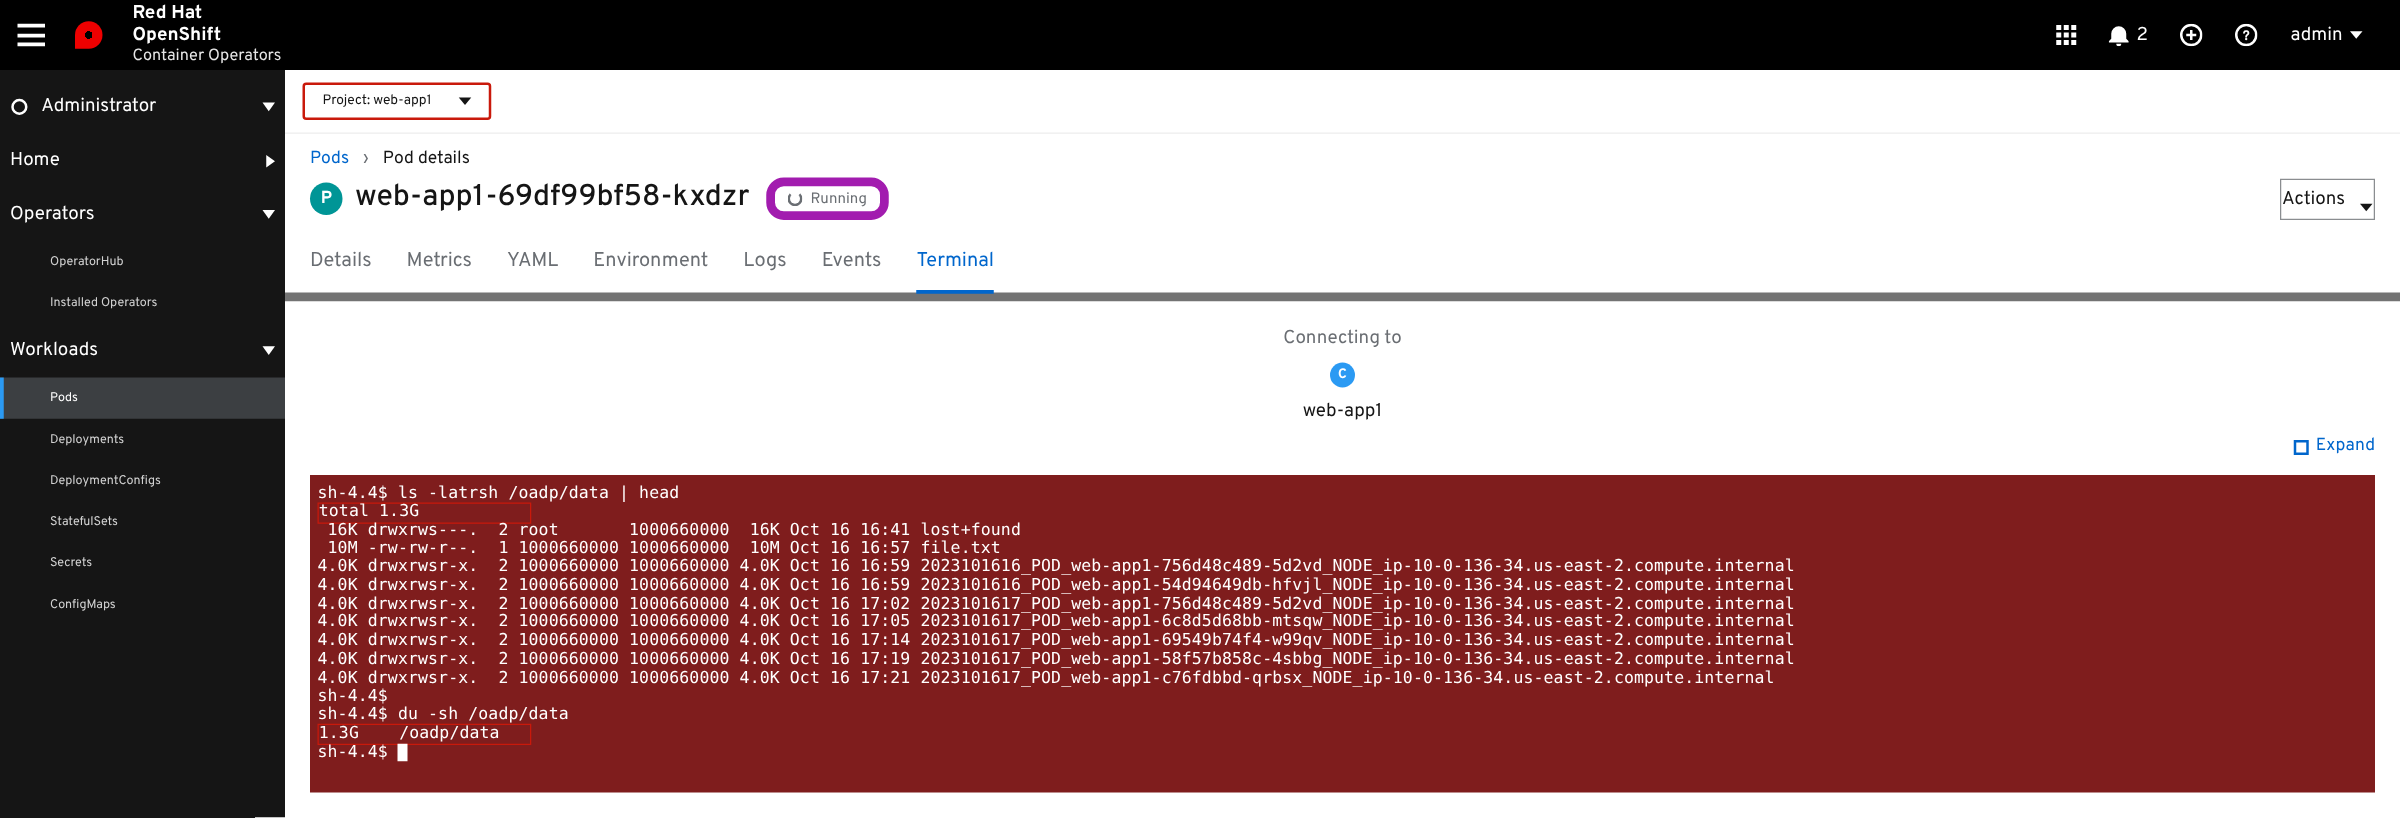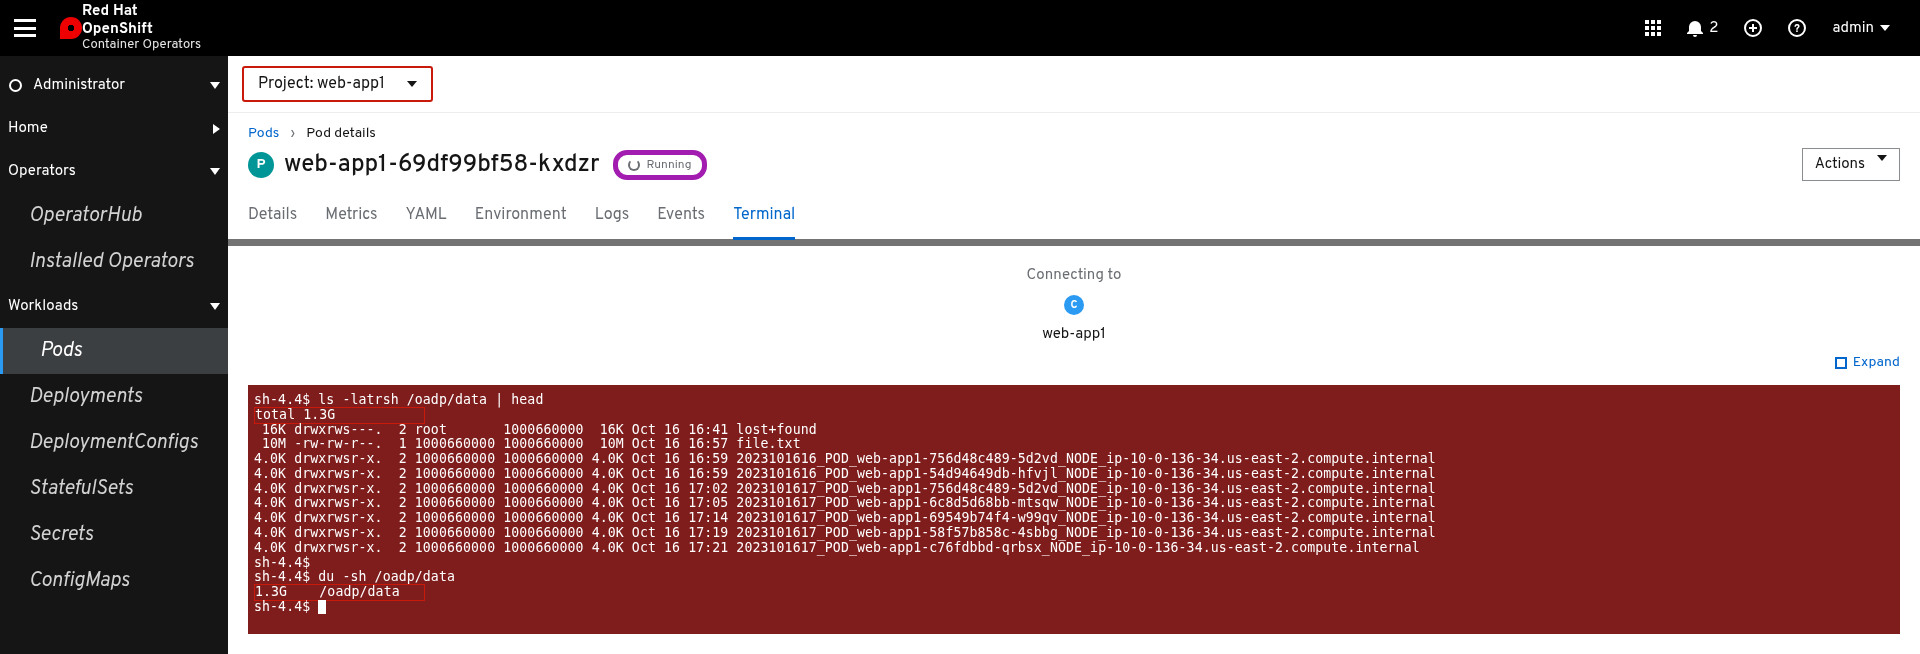--- a/index.html
+++ b/index.html
@@ -2,21 +2,21 @@
 <html><head>
   <meta charset="utf-8">
   <style>
     * { margin: 0; padding: 0; box-sizing: border-box; }
     body { font-family: "RedHatText", "Overpass", Arial, sans-serif; background: #fff; color: #151515; min-width: 1400px; overflow-x: hidden; }
 
     
     .topbar { height: 56px; background: #000; display: flex; align-items: center; color: #fff; padding-left: 14px; }
     .hamburger { width: 22px; height: 18px; display: flex; flex-direction: column; justify-content: space-between; cursor: pointer; margin-right: 24px; }
     .hamburger span { display: block; height: 3px; background: #fff; }
-    .brand-wrap { display: flex; align-items: center; gap: 0; }
+    .brand-wrap { display: flex; align-items: center; gap: 24px; }
     .fedora { width: 22px; height: 22px; background: #e00; border-radius: 50% 50% 50% 0; position: relative; }
     .fedora::before { content: ''; position: absolute; inset: 0; border-radius: 50%; background: radial-gradient(circle, #000 3px, transparent 3px); }
     .brand-text { line-height: 1.1; }
     .brand-text .l1 { font-weight: 700; font-size: 15px; }
     .brand-text .l2 { font-size: 13px; opacity: .9; }
     .top-spacer { flex: 1; }
     .top-actions { display: flex; align-items: center; gap: 26px; padding-right: 30px; font-size: 15px; }
     .top-actions .icon, .top-actions .user { display: flex; align-items: center; gap: 6px; cursor: pointer; }
     .grid-icon { width: 16px; height: 16px; display: grid; grid-template-columns: repeat(3,1fr); grid-template-rows: repeat(3,1fr); gap: 2px; }
     .grid-icon i { background:#fff; }
@@ -25,41 +25,41 @@
     
     .shell { display: flex; height: calc(100vh - 56px); min-height: 480px; }
     .sidebar { width: 228px; background: #151515; color: #fff; font-size: 15px; padding-top: 8px; overflow-y: auto; }
     .nav-sect { padding: 12px 8px; display: flex; align-items: center; justify-content: space-between; cursor: pointer; }
     .nav-sect .left { display: flex; align-items: center; gap: 10px; }
     .gear { width: 15px; height: 15px; position: relative; }
     .gear::before { content:''; position:absolute; inset:1px; border:2px solid #fff; border-radius:50%; }
     .chev-right { width:0;height:0;border-top:5px solid transparent;border-bottom:5px solid transparent;border-left:7px solid #fff; }
     .chev-down-sm { width:0;height:0;border-left:5px solid transparent;border-right:5px solid transparent;border-top:7px solid #fff; }
     .subitems { padding-left: 0; }
-    .subitem { padding: 10px 18px 10px 29px; cursor: pointer; font-size: 20px; color: #d2d2d2; font-style: italic; }
+    .subitem { padding: 10px 18px 10px 40px; cursor: pointer; font-size: 10px; color: #d2d2d2; }
     .subitem.active { background: #3c3f42; color: #fff; border-left: 3px solid #2b9af3; padding-left: 37px; }
 
     .main { flex: 1; display: flex; flex-direction: column; overflow: hidden; }
 
     
     .proj-bar { padding: 10px 14px 10px 14px; border-bottom: 1px solid #ededed; }
-    .proj-picker { display: inline-flex; align-items: center; padding: 6px 14px; font-size: 16px; border: 2px solid #c9190b; border-radius: 3px; cursor: pointer; gap: 22px; }
+    .proj-picker { display: inline-flex; align-items: center; padding: 6px 14px; font-size: 11px; border: 2px solid #c9190b; border-radius: 3px; cursor: pointer; gap: 22px; }
     .proj-picker .caret-down { border-top-color: #151515; }
 
     
     .crumb-area { padding: 12px 20px 0 20px; font-size: 14px; }
     .crumb a { color: #0066cc; text-decoration: none; cursor: pointer; }
     .crumb .sep { margin: 0 8px; color: #6a6e73; }
     .title-row { display: flex; align-items: center; padding: 6px 20px 14px 20px; }
     .pod-badge { width: 26px; height: 26px; border-radius: 50%; background: #009596; color: #fff; display:flex; align-items:center; justify-content:center; font-weight:700; font-size:14px; margin-right:10px; }
     .pod-title { font-size: 24px; font-weight: 500; }
-    .status-pill { margin-left: 14px; display:inline-flex; align-items:center; gap:6px; border:5px solid #a21caf; border-radius: 14px; padding: 2px 10px; font-size: 12px; color:#6a6e73; }
+    .status-pill { margin-left: 14px; display:inline-flex; align-items:center; gap:6px; border:7px solid #a21caf; border-radius: 14px; padding: 2px 10px; font-size: 12px; color:#6a6e73; }
     .sync { width: 12px; height: 12px; border: 2px solid #6a6e73; border-radius: 50%; border-top-color: transparent; }
     .title-spacer { flex:1; }
-    .actions-btn { border:1px solid #8a8d90; padding:6px 12px; cursor:pointer; display:flex; align-items:flex-start; gap:12px; font-size:15px;margin-left:32px; }
+    .actions-btn { border:1px solid #8a8d90; padding:6px 1px; cursor:pointer; display:flex; align-items:flex-end; gap:12px; font-size:15px;margin-left:32px; }
     .actions-btn .caret-down{border-top-color:#151515;}
 
     
     .tabs { display:flex; gap: 28px; padding: 0 20px; border-bottom: 7px solid #737373; }
     .tab { padding: 10px 0 12px 0; font-size: 16px; color:#6a6e73; cursor:pointer; border-bottom: 3px solid transparent; margin-bottom:-1px; }
     .tab.active { color:#0066cc; border-bottom-color:#0066cc; }
 
     
     .term-wrap { padding: 20px; flex:1; display:flex; flex-direction:column; overflow:hidden; }
     .connecting { display:flex; align-items:center; gap:10px; font-size:15px; color:#6a6e73;flex-direction:column; }

